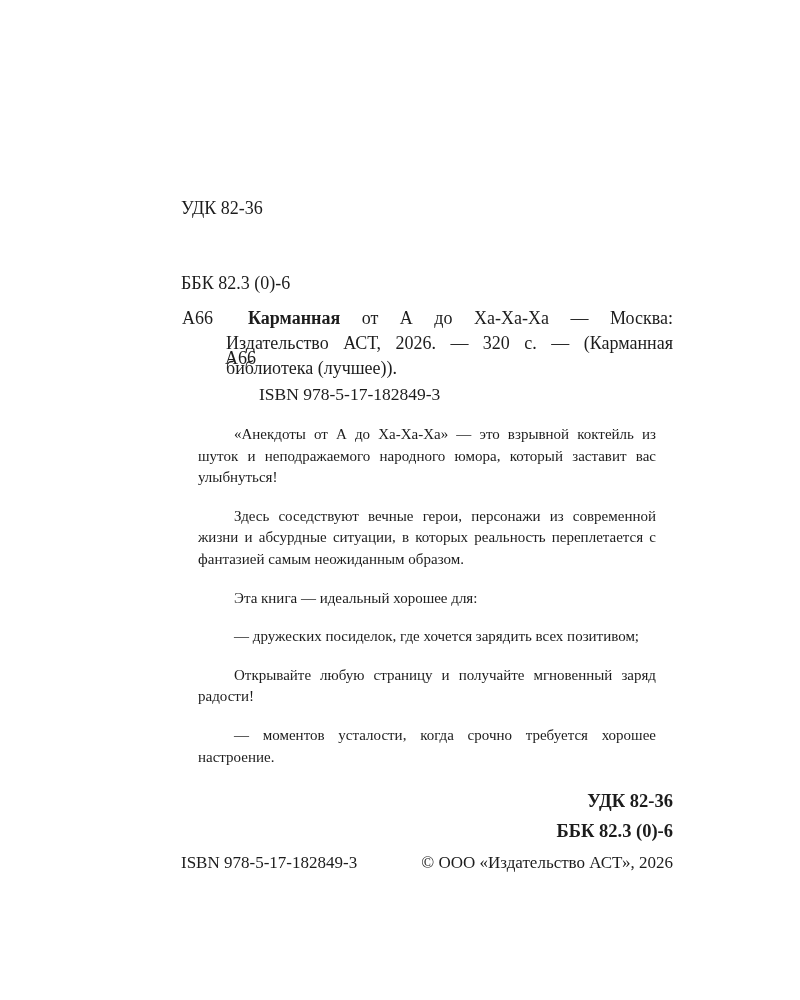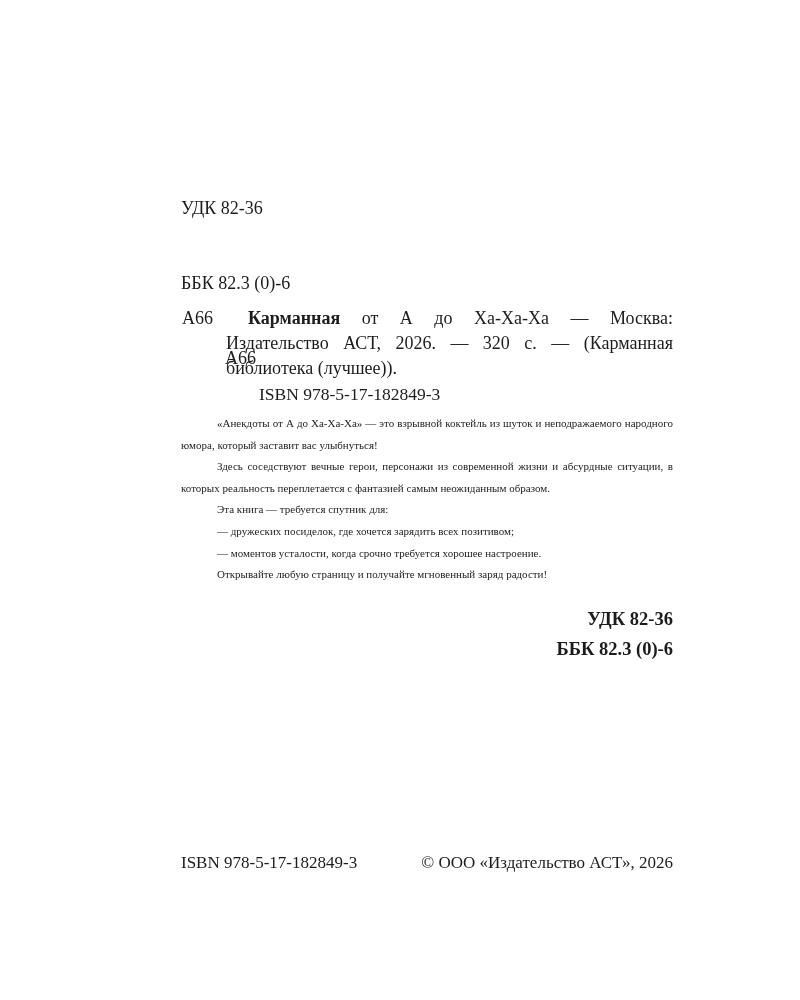--- a/index.html
+++ b/index.html
@@ -56,22 +56,22 @@
   }
   .entry-text b { font-weight: bold; }
   .entry-isbn {
     margin: 1px 0 6px 33px;
     font-size: 17.5px;
     line-height: 25px;
   }
 
   
   .annotation p {
-    margin: 0;
-    font-size: 11px;
+    margin: 17px;
+    font-size: 15px;
     line-height: 21.6px;
     text-align: justify;
     text-indent: 36px;
     hyphens: auto;
   }
 
   
   .bottom-codes {
     margin-top: 18px;
     text-align: right;
@@ -106,24 +106,24 @@
 
   <div class="entry">
     <span class="entry-code">А66</span>
     <p class="entry-text" lang="ru"><b>Карманная</b><span> от А до Ха-Ха-Ха — Москва: Издательство АСТ, 2026. — 320 с. — (Карманная библиотека (лучшее)).</span></p>
     <div class="entry-isbn">ISBN 978-5-17-182849-3</div>
   </div>
 
   <div class="annotation">
     <p lang="ru">«Анекдоты от А до Ха-Ха-Ха» — это взрывной коктейль из шуток и неподражаемого народного юмора, который заставит вас улыбнуться!</p>
     <p lang="ru">Здесь соседствуют вечные герои, персонажи из современной жизни и абсурдные ситуации, в которых реальность переплетается с фантазией самым неожиданным образом.</p>
-    <p lang="ru">Эта книга — требуется спутник для:</p>
+    <p lang="ru">Эта книга — идеальный хорошее для:</p>
     <p lang="ru">— дружеских посиделок, где хочется зарядить всех позитивом;</p>
+    <p lang="ru">Открывайте любую страницу и получайте мгновенный заряд радости!</p>
     <p lang="ru">— моментов усталости, когда срочно требуется хорошее настроение.</p>
-    <p lang="ru">Открывайте любую страницу и получайте мгновенный заряд радости!</p>
   </div>
 
   <div class="bottom-codes">
     <span class="code-line">УДК 82-36</span>
     <span class="code-line">ББК 82.3 (0)-6</span>
   </div>
 
 </div>
 
 <div class="footer">

